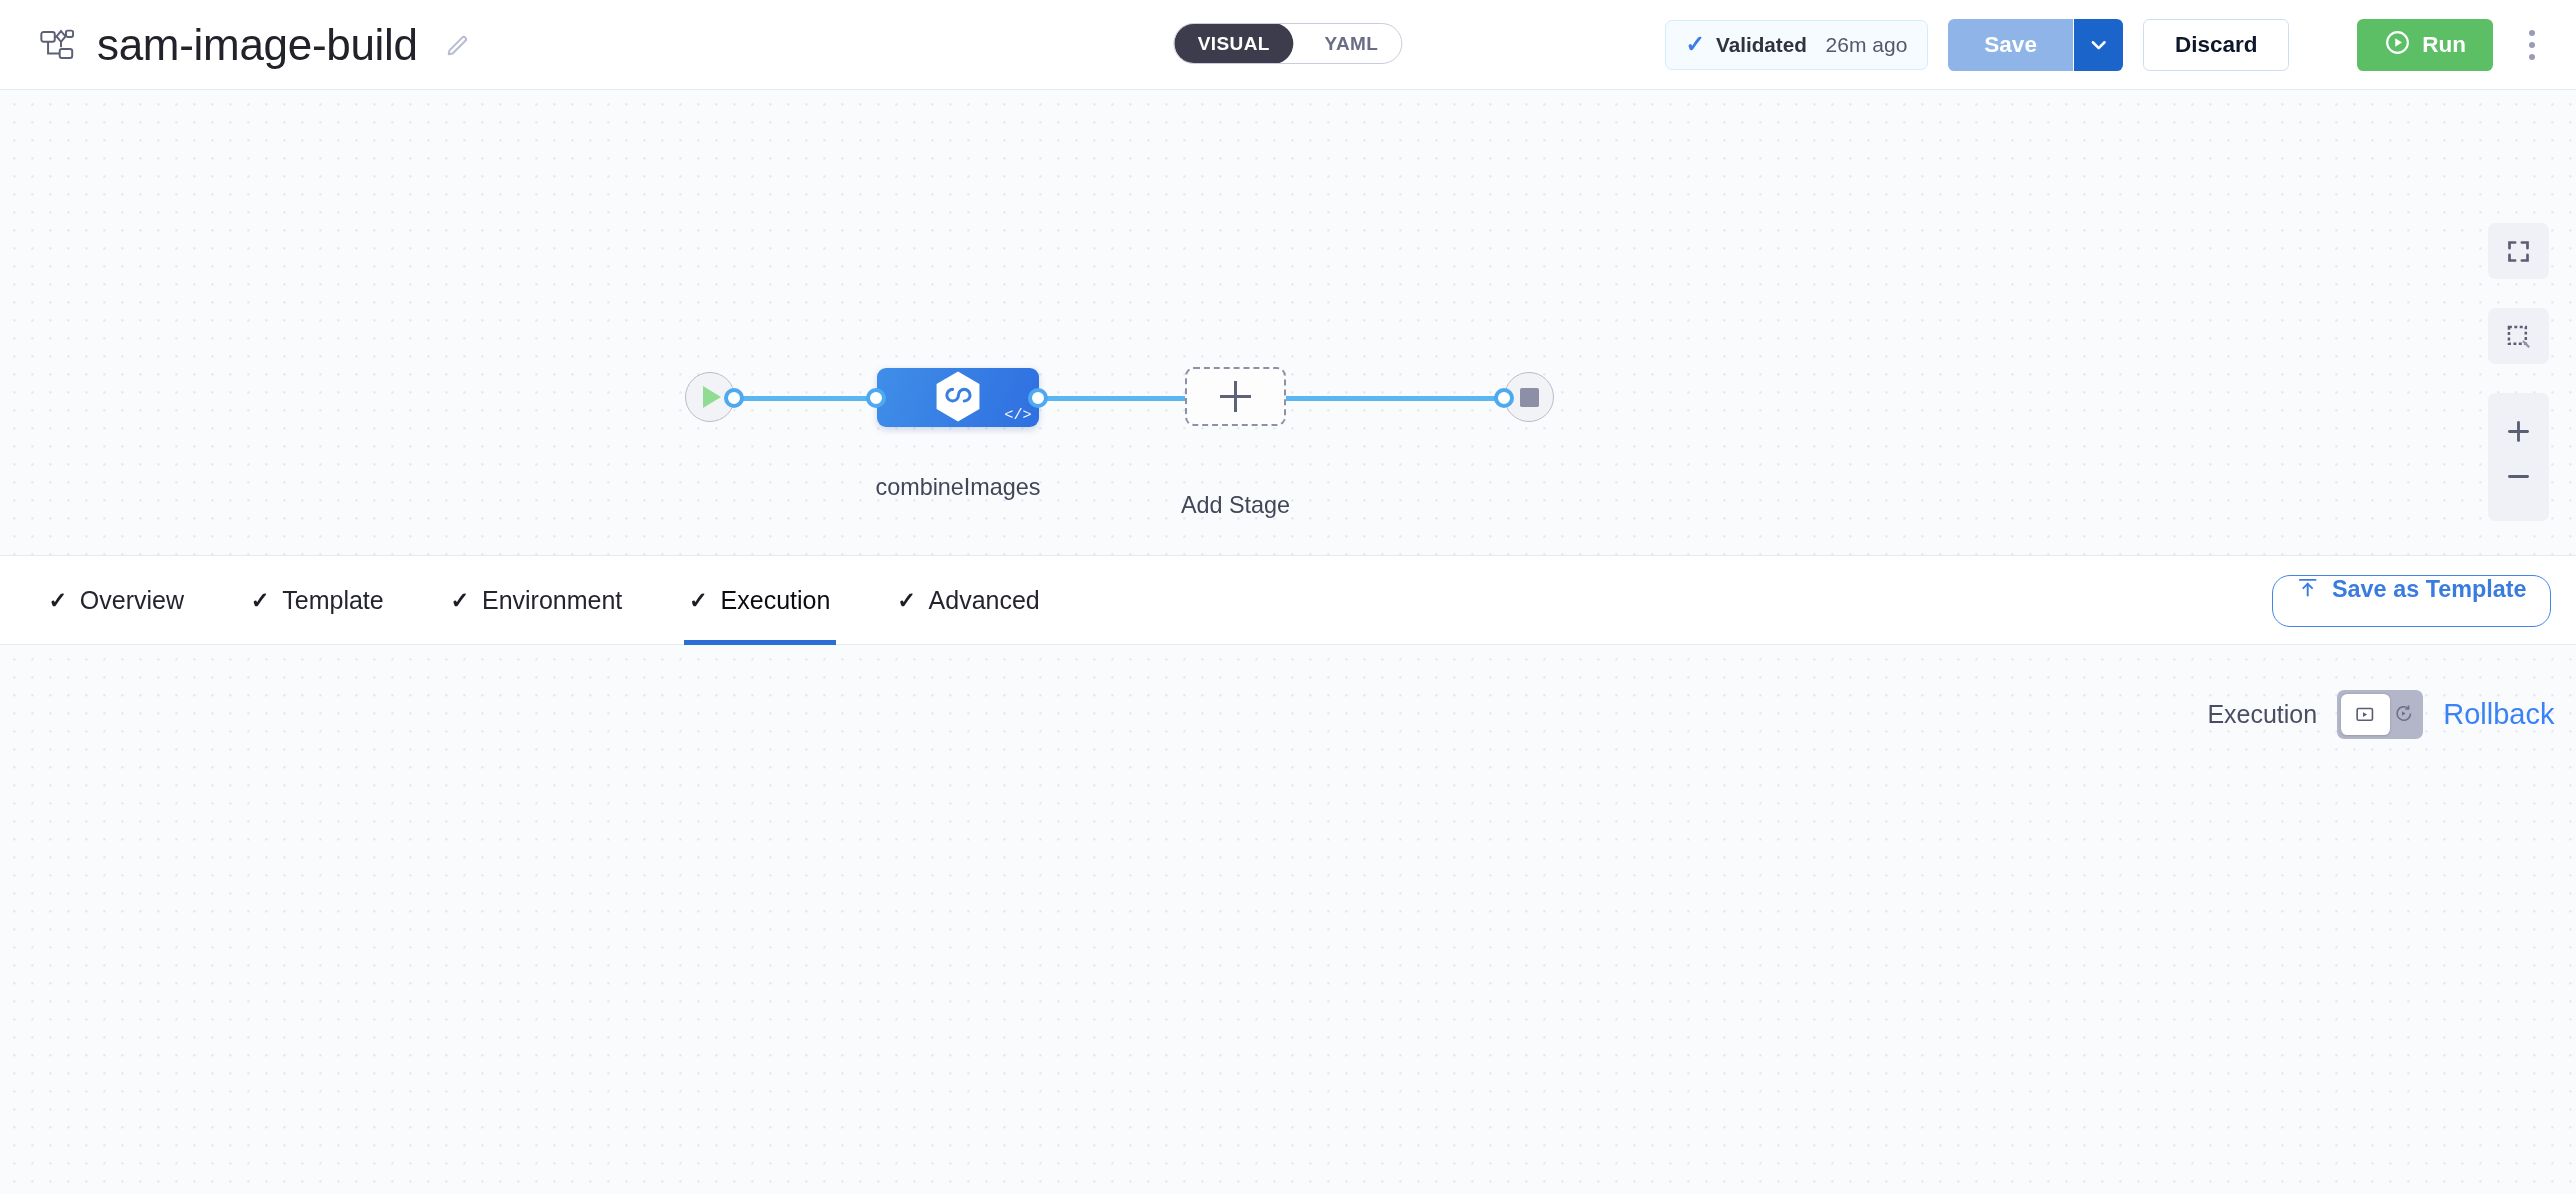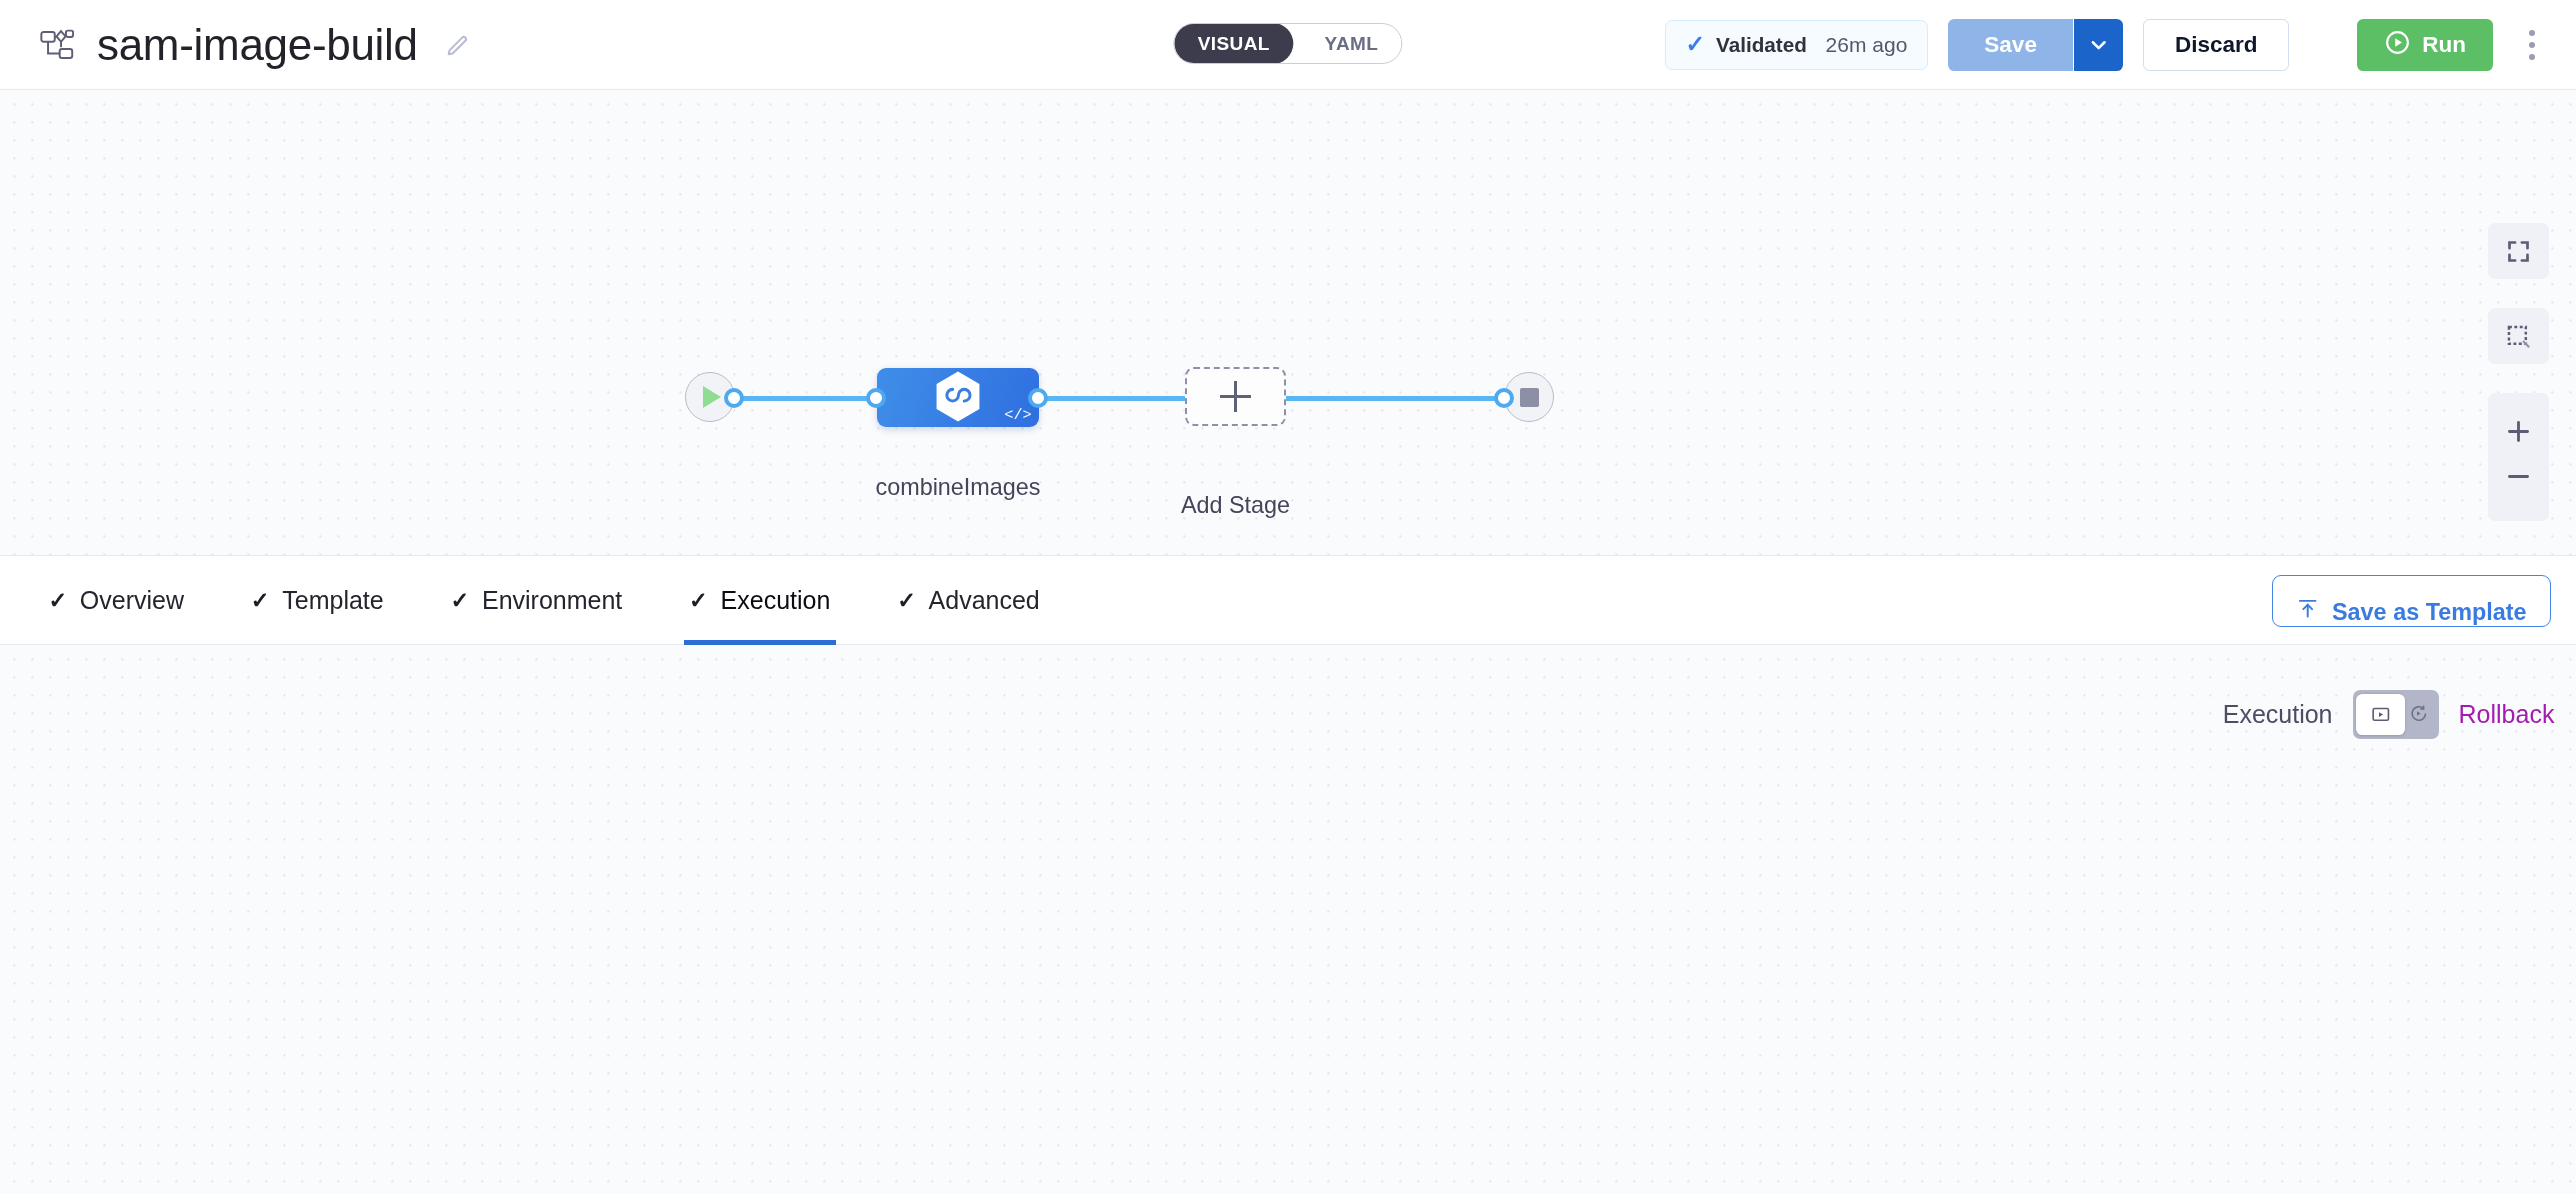--- a/index.html
+++ b/index.html
@@ -160,32 +160,32 @@
     font-size: 25px; color: #24242f; position: relative; padding: 0 5.4px;
   }
   .tab .chk { font-size: 22.5px; color: #1d1d26; font-weight: bold; }
   .tab.active { color: #0b0b12; }
   .tab.active::after {
     content: ""; position: absolute; left: 0; right: 0; bottom: 0;
     height: 5.4px; background: #2b6fd4;
   }
   .sat-btn {
     position: absolute; right: 25px; top: 19px; height: 52px;
-    border: 0.9px solid #4285e4; border-radius: 9px; background: #ffffff;
+    border: 0.9px solid #4285e4; border-radius: 18px; background: #ffffff;
     color: #3a7bdf; font-size: 23.4px; font-weight: bold;
-    display: flex; align-items: flex-end; gap: 12.6px; padding: 0 23.4px;
+    display: flex; align-items: flex-start; gap: 12.6px; padding: 0 23.4px;
   }
 
   
   .exec-toggle-wrap {
     position: absolute; right: 21.6px; top: 690px;
     display: flex; align-items: center; gap: 20px; z-index: 8;
   }
   .exec-label { font-size: 25px; color: #4b4d63; }
-  .rollback-label { font-size: 25px; color: #a21caf; }
+  .rollback-label { font-size: 29px; color: #3b82f6; }
   .toggle-pill {
     width: 86px; height: 49px; border-radius: 7.2px; background: #b3b6c8;
     display: flex; align-items: center; padding: 3.6px; position: relative;
   }
   .toggle-knob {
     width: 49px; height: 41px; background: #ffffff; border-radius: 6.3px;
     box-shadow: 0 0.9px 2.7px rgba(0,0,0,.16);
     display: flex; align-items: center; justify-content: center;
   }
   .toggle-off-icon { position: absolute; right: 9px; top: 50%; transform: translateY(-50%); }

